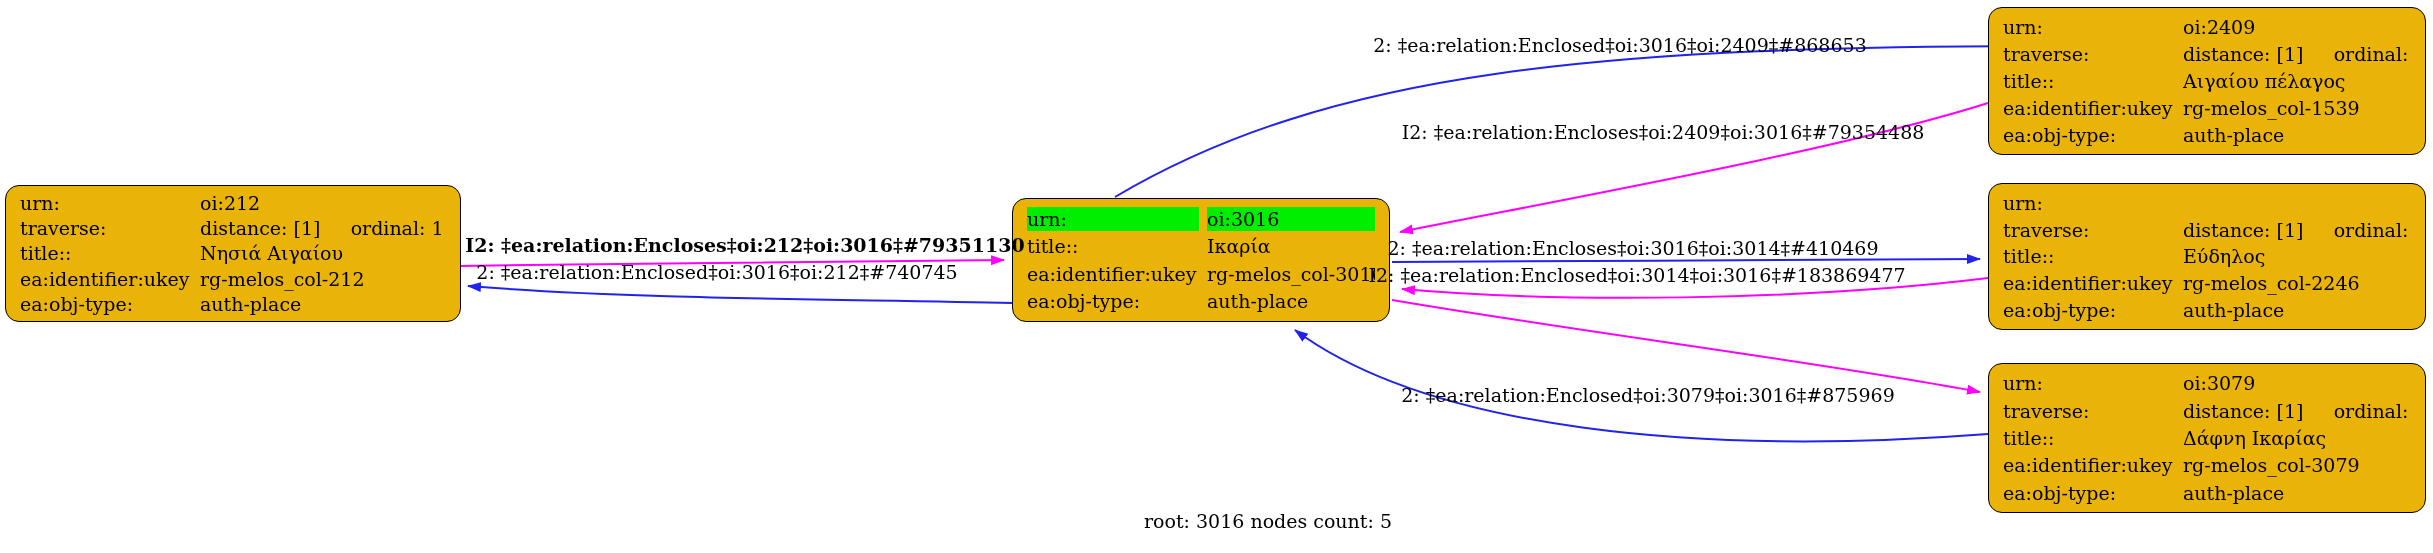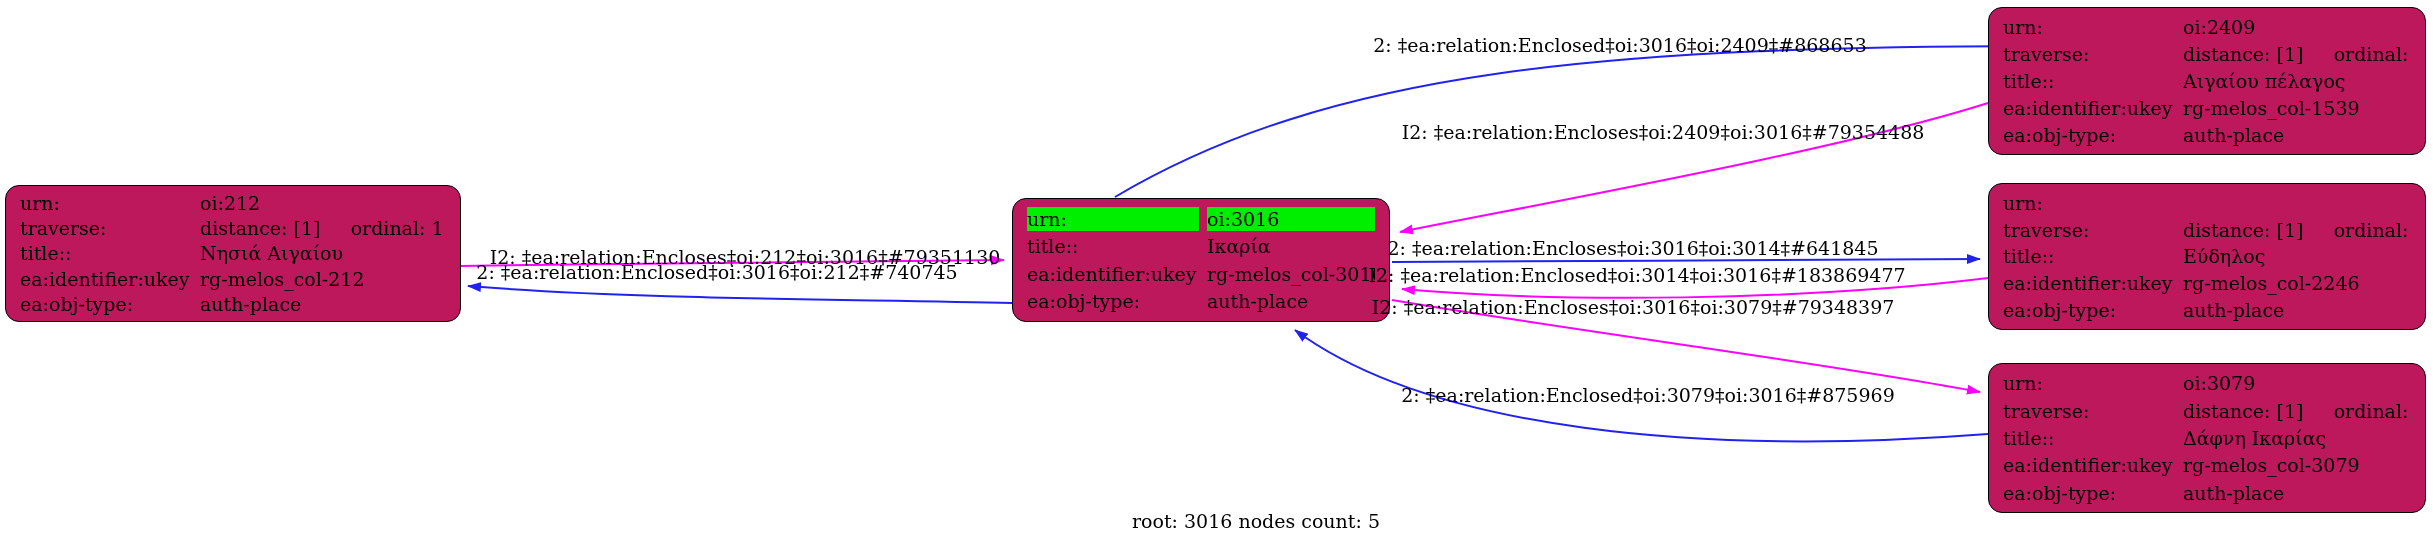--- a/index.html
+++ b/index.html
@@ -7,21 +7,21 @@
     position:relative;
     width:2433px;height:553px;
     background:#ffffff;
     font-family:"DejaVu Serif","Liberation Serif",serif;
     color:#000;
     overflow:hidden;
   }
   #edges{position:absolute;left:0;top:0;width:2433px;height:553px;}
   .node{
     position:absolute;
-    background:#be185d;
+    background:#eab308;
     border:1.6px solid #000;
     border-radius:14px;
     box-sizing:border-box;
     display:flex;
     flex-direction:column;
     justify-content:space-evenly;
     padding:4px 14px;
     font-size:19px;
     line-height:24px;
     z-index:2;
@@ -35,20 +35,21 @@
     font-size:19px;
     white-space:nowrap;
     z-index:3;
   }
   .caption{
     position:absolute;
     transform:translateX(-50%);
     font-size:19px;
     white-space:nowrap;
     z-index:3;
+    margin-left:12px;
   }
 </style>
 </head>
 <body>
 
 <div id="canvas">
 
   <svg id="edges" viewBox="0 0 2433 553" xmlns="http://www.w3.org/2000/svg">
     <defs>
       <marker id="arrow-blue" markerWidth="16" markerHeight="12" refX="13" refY="5" orient="auto" markerUnits="userSpaceOnUse">
@@ -173,22 +174,21 @@
       <span class="v">rg-melos_col-3079</span>
     </div>
     <div class="row">
       <span class="k">ea:obj-type:</span>
       <span class="v">auth-place</span>
     </div>
   </div>
 
   <div class="edge-label" style="left:1620px;top:34px;">2: ‡ea:relation:Enclosed‡oi:3016‡oi:2409‡#868653</div>
   <div class="edge-label" style="left:1663px;top:121px;text-align:right;">I2: ‡ea:relation:Encloses‡oi:2409‡oi:3016‡#79354488</div>
-  <div class="edge-label" style="left:745px;top:246px;">I2: ‡ea:relation:Encloses‡oi:212‡oi:3016‡#79351130</div>
+  <div class="edge-label" style="left:745px;top:234px;font-weight:bold;">I2: ‡ea:relation:Encloses‡oi:212‡oi:3016‡#79351130</div>
   <div class="edge-label" style="left:717px;top:261px;">2: ‡ea:relation:Enclosed‡oi:3016‡oi:212‡#740745</div>
-  <div class="edge-label" style="left:1633px;top:237px;">2: ‡ea:relation:Encloses‡oi:3016‡oi:3014‡#641845</div>
+  <div class="edge-label" style="left:1633px;top:237px;">2: ‡ea:relation:Encloses‡oi:3016‡oi:3014‡#410469</div>
   <div class="edge-label" style="left:1637px;top:264px;">I2: ‡ea:relation:Enclosed‡oi:3014‡oi:3016‡#183869477</div>
-  <div class="edge-label" style="left:1633px;top:296px;">I2: ‡ea:relation:Encloses‡oi:3016‡oi:3079‡#79348397</div>
   <div class="edge-label" style="left:1648px;top:384px;">2: ‡ea:relation:Enclosed‡oi:3079‡oi:3016‡#875969</div>
 
   <div class="caption" style="left:1256px;top:510px;">root: 3016 nodes count: 5</div>
 
 </div>
 
 </body></html>

